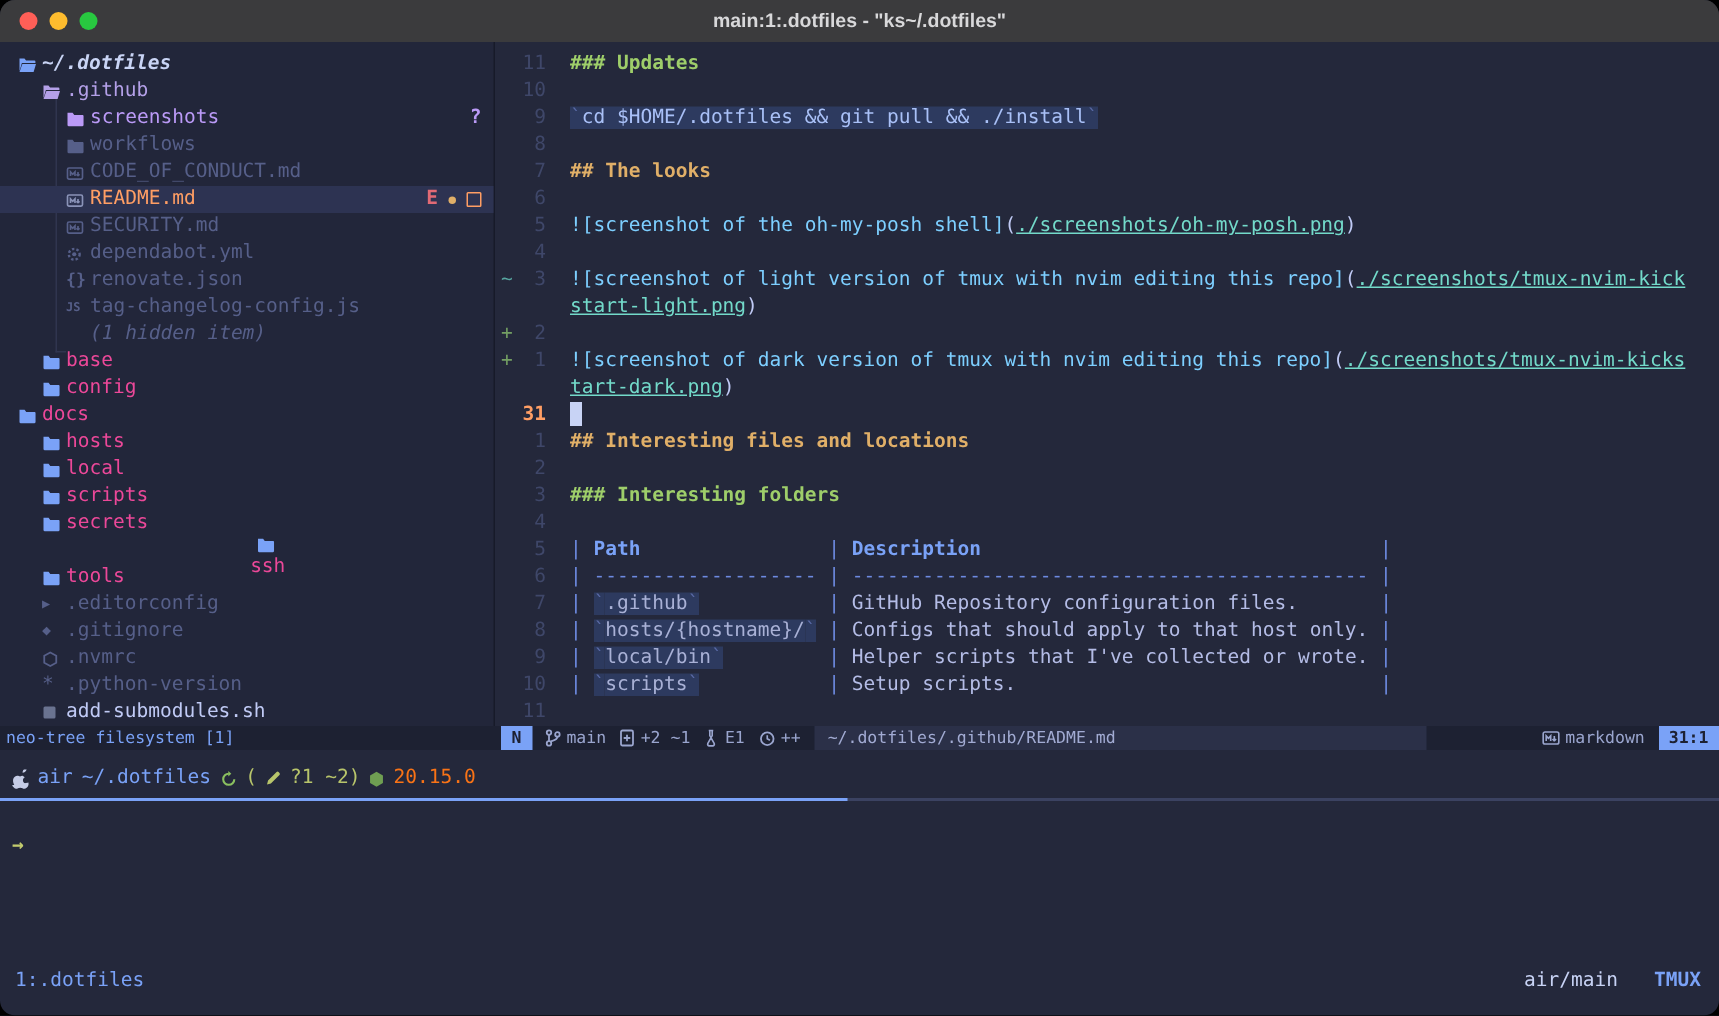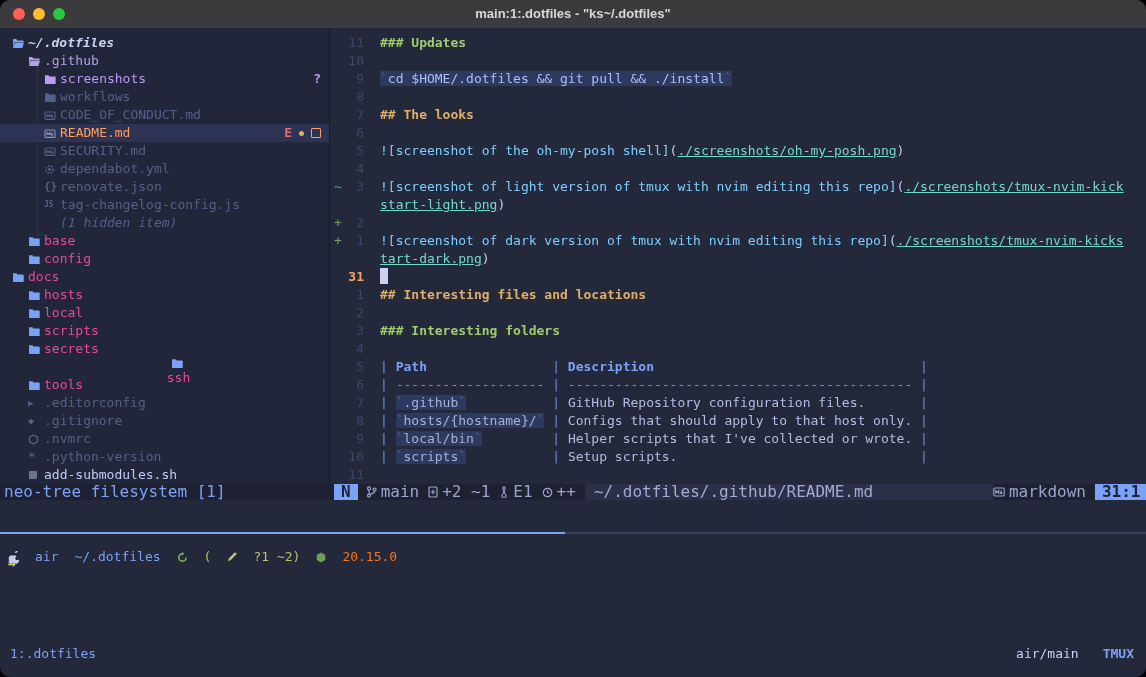--- a/index.html
+++ b/index.html
@@ -50,32 +50,32 @@
   .c-alt{color:#7dcfff;}
   .c-punct{color:#c0caf5;}
   .c-link{color:#73daca;text-decoration:underline;}
   .c-pipe{color:#6d8ae0;}
   .c-th{color:#7aa2f7;font-weight:bold;}
   .c-desc{color:#b4bce6;}
   .c-plain{color:#c0caf5;}
   .c-cursor{display:inline-block;width:8px;height:16px;background:#c8d3f5;vertical-align:-3px;}
   
   #statusline{position:absolute;top:484px;left:0;right:0;height:16px;background:#1d2132;
-              font-size:16px;line-height:16px;display:flex;align-items:flex-start;color:#9aa5ce;}
+              font-size:11px;line-height:16px;display:flex;align-items:flex-start;color:#9aa5ce;}
   #nt-status{width:330px;flex:none;padding-left:4px;color:#7aa2f7;}
   .sl-mode{background:#7aa2f7;color:#1d2132;font-weight:bold;padding:0 7px;margin-right:8px;flex:none;}
   .sl-item{display:flex;align-items:center;gap:4px;margin-right:9px;flex:none;white-space:pre;}
   .sl-path{background:#2b3048;color:#a2abd3;padding:0 9px;width:390px;flex:none;white-space:pre;overflow:hidden;}
   .sl-spring{flex:1;}
   .sl-pos{background:#7aa2f7;color:#1d2132;font-weight:bold;padding:0 7px;flex:none;}
   
   #cmdline{position:absolute;top:500px;left:0;right:0;height:32px;background:#24283b;}
   #divider{position:absolute;top:532px;left:0;right:0;height:2px;background:#3b4261;}
   #divider-active{position:absolute;top:0;left:0;width:565px;height:2px;background:#7aa2f7;}
-  #prompt{position:absolute;top:548px;left:8px;right:8px;height:18px;line-height:18px;display:flex;align-items:center;gap:16px;white-space:pre;}
+  #prompt{position:absolute;top:510px;left:8px;right:8px;height:18px;line-height:18px;display:flex;align-items:center;gap:6px;white-space:pre;}
   #prompt-arrow{position:absolute;top:555px;left:8px;height:18px;line-height:18px;color:#c3cc6e;font-weight:bold;}
   .p-blue{color:#7aa2f7;} .p-yellow{color:#b8c56b;} .p-green{color:#f97316;}
   
   #tmuxbar{position:absolute;top:645px;left:0;right:0;height:18px;line-height:18px;}
   #tmux-left{position:absolute;left:10px;color:#7aa2f7;}
   #tmux-right{position:absolute;right:12px;display:flex;gap:24px;}
   #tmux-session{color:#c8d3f5;}
   #tmux-badge{color:#7aa2f7;font-weight:bold;}
   svg{display:block;}
 </style>

